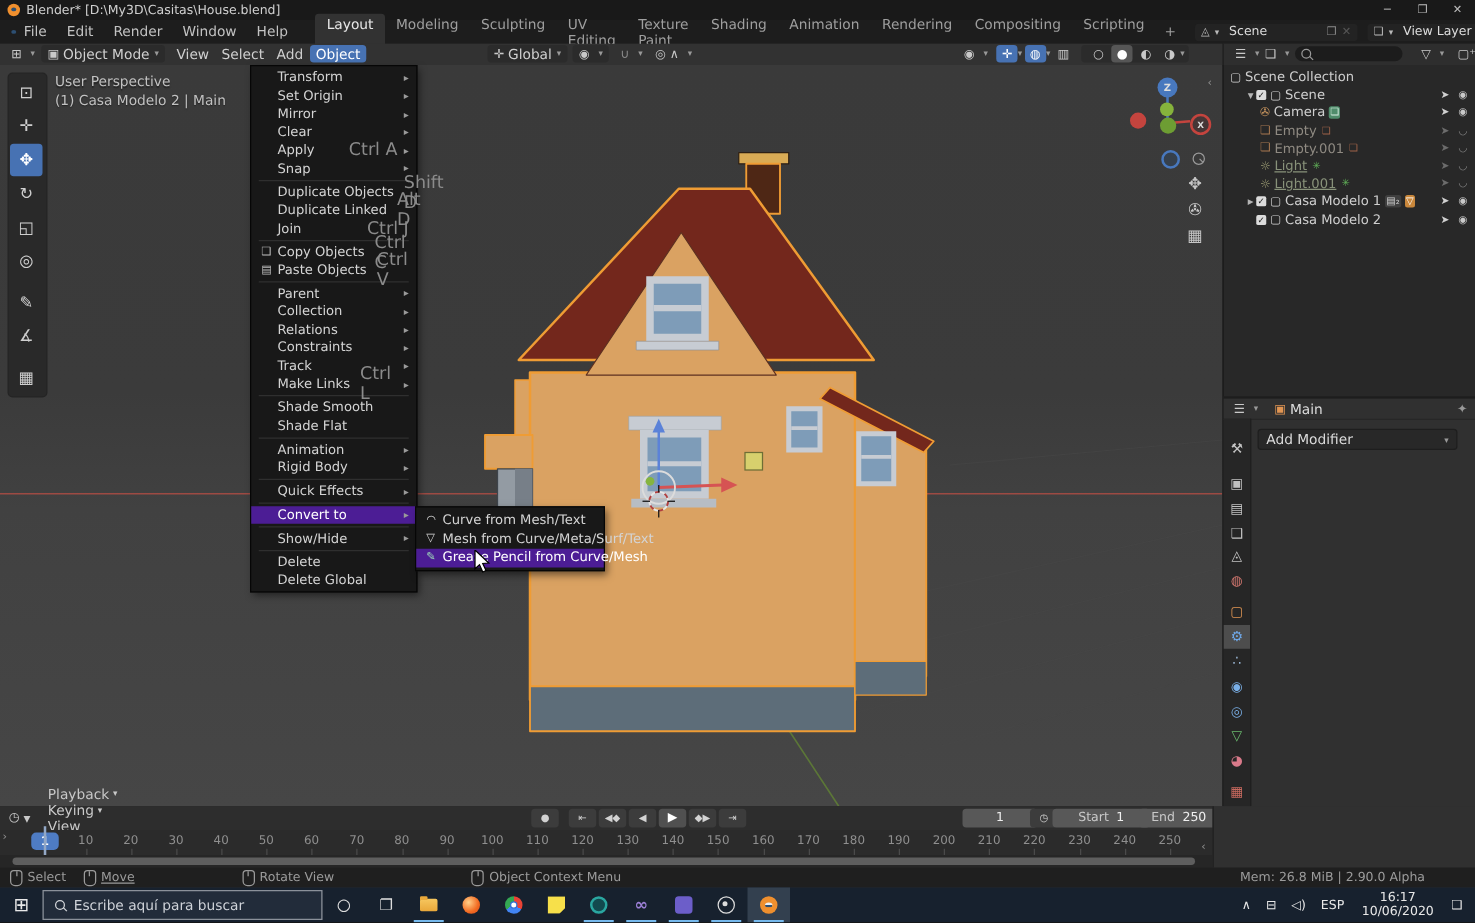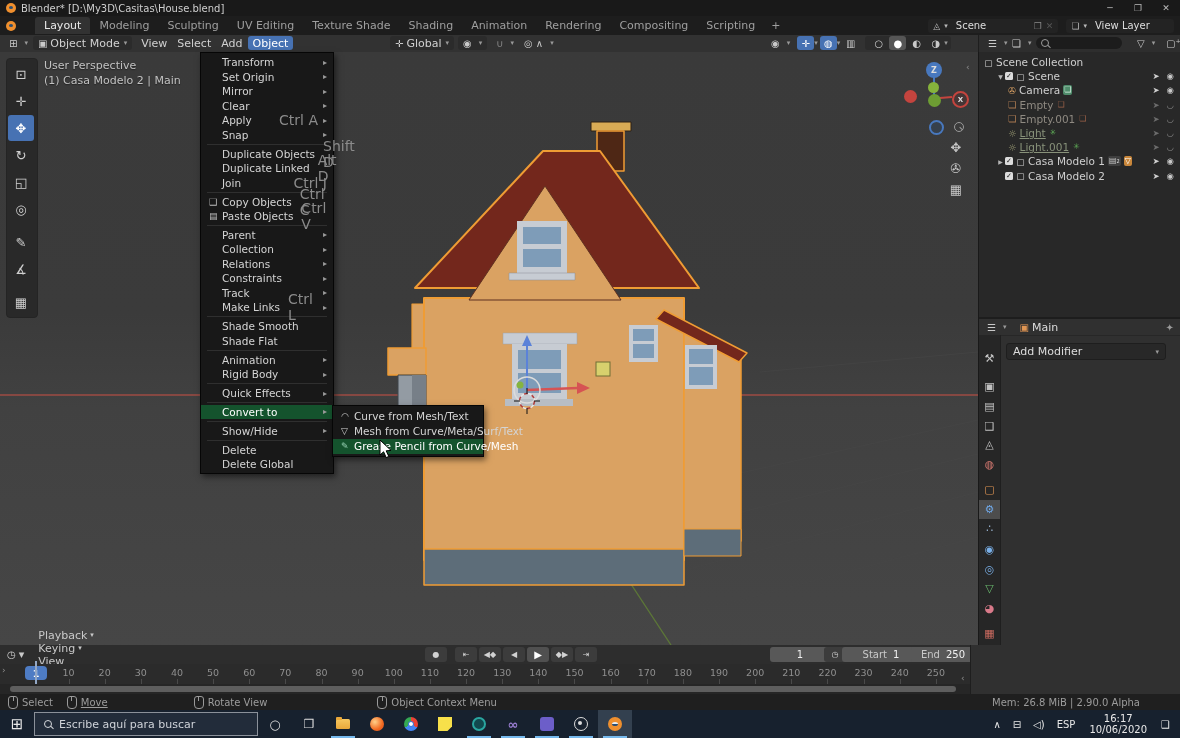--- a/index.html
+++ b/index.html
@@ -50,21 +50,21 @@
   .tool.active{background:#4772b3;color:#fff;}
   .toolgap{height:5px;}
   #navgizmo{position:absolute;left:900px;top:6px;width:72px;height:84px;}
   .gz{position:absolute;border-radius:50%;display:flex;align-items:center;justify-content:center;font-size:8px;font-weight:bold;color:#ddd;}
   #viewbtns{position:absolute;left:941px;top:64px;width:30px;text-align:center;}
   #viewbtns .vb{height:21px;display:flex;align-items:center;justify-content:center;color:#c6c6c6;font-size:13px;}
   .collapse{position:absolute;color:#8e8e8e;font-size:9px;}
   
   #omenu{position:absolute;left:200px;top:0px;width:132px;background:#181818;border:1px solid #060606;box-shadow:2px 3px 6px rgba(0,0,0,.5);padding:2px 0;z-index:30;}
   .omenu-row{height:14.5px;display:flex;align-items:center;padding:0 6px 0 8px;color:#d4d4d4;font-size:10.5px;}
-  .omenu-row.hl{background:#14532d;color:#fff;}
+  .omenu-row.hl{background:#4c1d95;color:#fff;}
   .mi-icon{width:13px;font-size:9px;color:#bbb;flex:0 0 13px;}
   .mi-label{flex:1;white-space:nowrap;}
   .mi-short{color:#8b8b8b;font-size:14px;margin-left:8px;}
   .mi-sub{color:#9a9a9a;font-size:8px;margin-left:5px;}
   .menu-sep{height:1px;background:#2f2f2f;margin:1.7px 6px;}
   #submenu{position:absolute;left:332px;top:353px;width:150px;background:#181818;border:1px solid #060606;box-shadow:2px 3px 6px rgba(0,0,0,.5);padding:2px 0;z-index:31;}
   #submenu .omenu-row{height:15.4px;}
   #cursor{position:absolute;left:379px;top:388px;z-index:40;}
   
   #rightpanel{position:absolute;left:978px;right:0;height:593px;background:#282828;border-left:1px solid #191919;}
@@ -144,26 +144,33 @@
     <span>Blender* [D:\My3D\Casitas\House.blend]</span>
     <div id="wincontrols">
       <span>─</span>
       <span>❐</span>
       <span>✕</span>
     </div>
   </div>
 
   <div class="row" id="topbar">
     <span class="blogo"></span>
+    <div id="topbar-menus" style="display:flex;">
+        <span class="menu-item">File</span>
+        <span class="menu-item">Edit</span>
+        <span class="menu-item">Render</span>
+        <span class="menu-item">Window</span>
+        <span class="menu-item">Help</span>
+      </div>
     <div id="ws-tabs">
         <span class="ws-tab active">Layout</span>
         <span class="ws-tab">Modeling</span>
         <span class="ws-tab">Sculpting</span>
         <span class="ws-tab">UV Editing</span>
-        <span class="ws-tab">Texture Shade</span>
+        <span class="ws-tab">Texture Paint</span>
         <span class="ws-tab">Shading</span>
         <span class="ws-tab">Animation</span>
         <span class="ws-tab">Rendering</span>
         <span class="ws-tab">Compositing</span>
         <span class="ws-tab">Scripting</span>
       </div>
     <span class="ws-add">+</span>
     <div style="margin-left:auto;display:flex;align-items:center;margin-right:6px;">
       <div class="idgroup">
         <span class="gi">◬</span>

